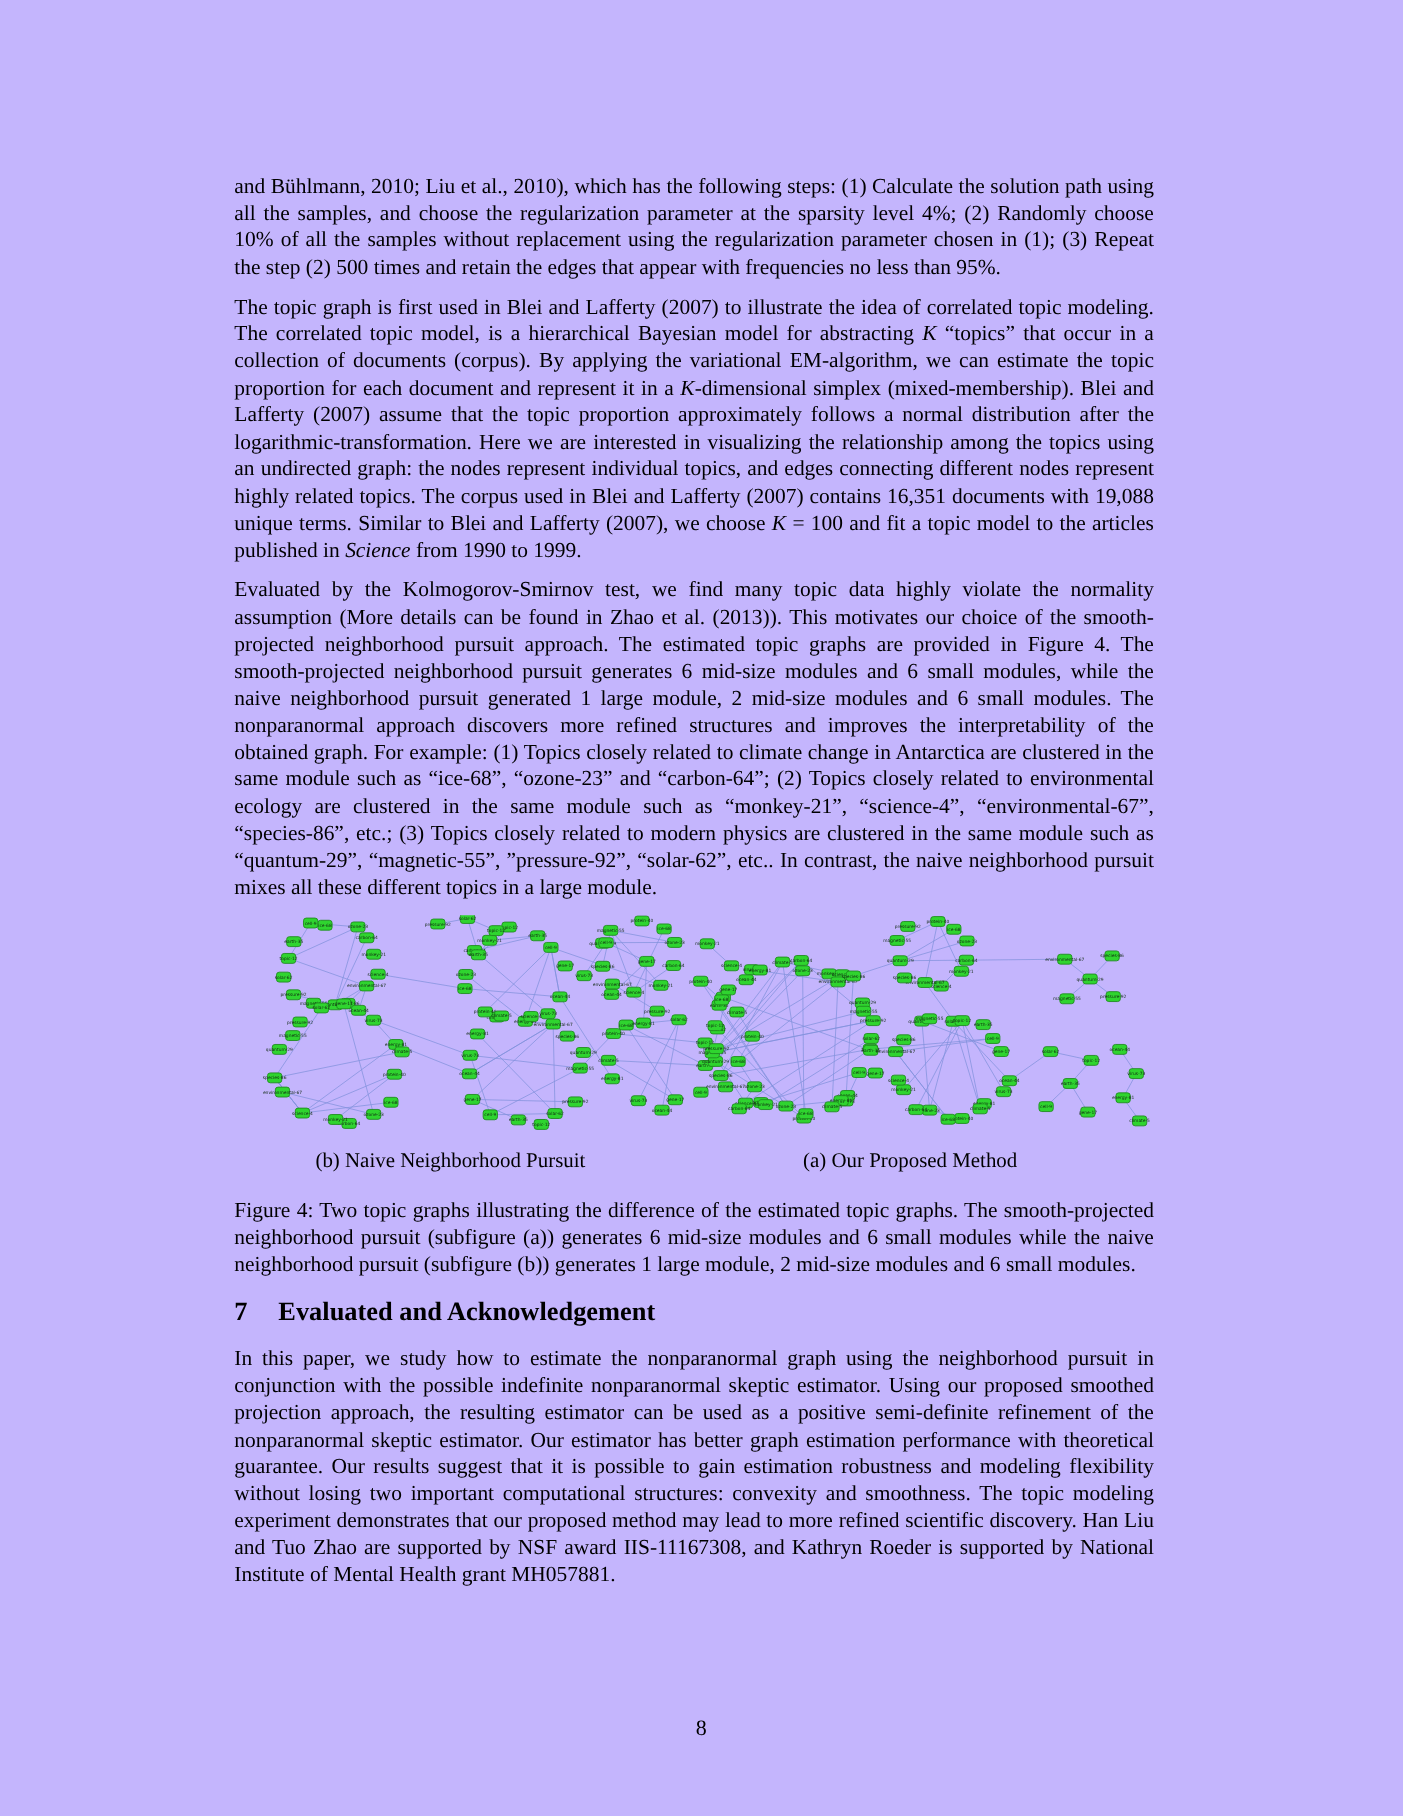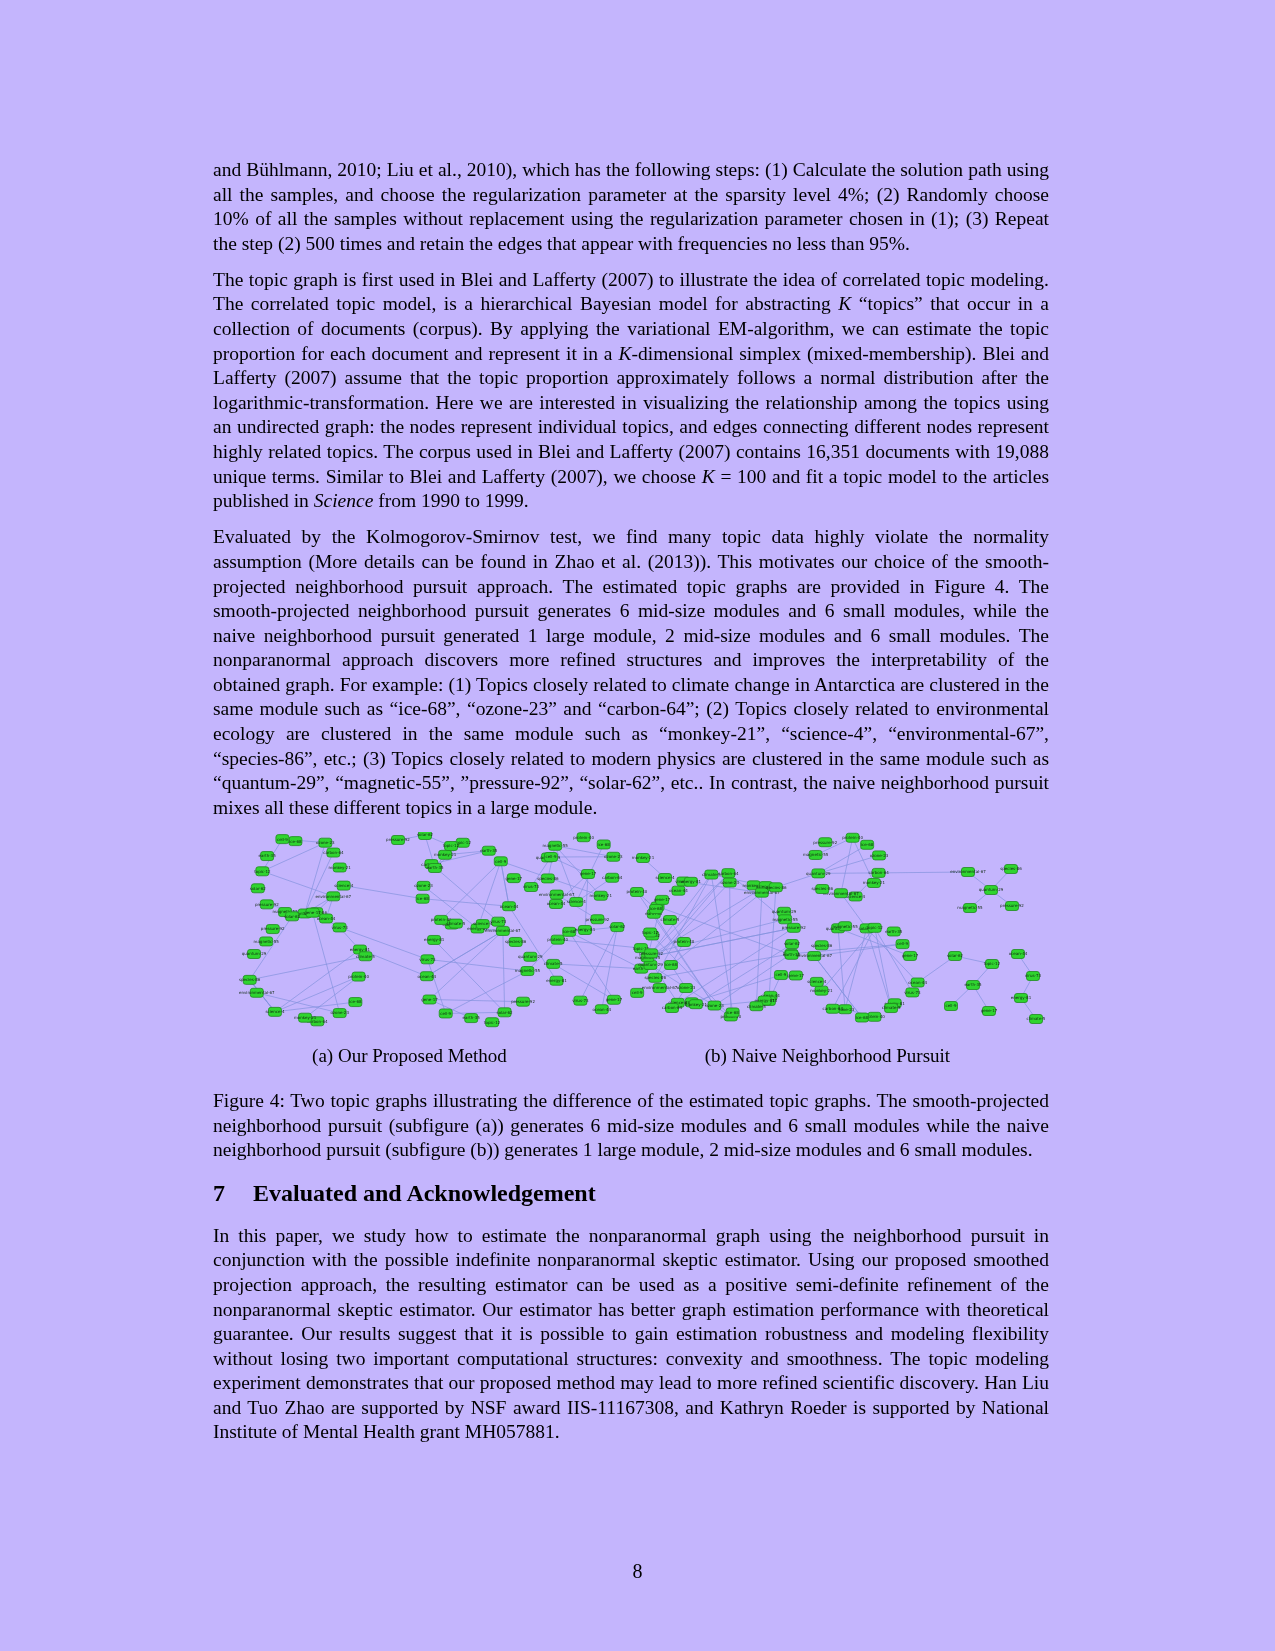--- a/index.html
+++ b/index.html
@@ -538,22 +538,22 @@
             <text x="808" y="167.4" text-anchor="middle" font-size="4" fill="#102a12" font-family="&quot;DejaVu Sans&quot;, sans-serif">energy-81</text>
             <rect x="816.5" y="182.5" width="13" height="9" rx="2.5" fill="#2fd42f" stroke="#1f8c1f" stroke-width="0.8"></rect>
             <text x="823" y="188.4" text-anchor="middle" font-size="4" fill="#102a12" font-family="&quot;DejaVu Sans&quot;, sans-serif">climate-5</text>
             <rect x="417.5" y="55.5" width="13" height="9" rx="2.5" fill="#2fd42f" stroke="#1f8c1f" stroke-width="0.8"></rect>
             <text x="424" y="61.4" text-anchor="middle" font-size="4" fill="#102a12" font-family="&quot;DejaVu Sans&quot;, sans-serif">protein-40</text>
             <rect x="436.5" y="72.5" width="13" height="9" rx="2.5" fill="#2fd42f" stroke="#1f8c1f" stroke-width="0.8"></rect>
             <text x="443" y="78.4" text-anchor="middle" font-size="4" fill="#102a12" font-family="&quot;DejaVu Sans&quot;, sans-serif">ice-68</text>
           </g>
         </svg>
       <div class="subcaps">
+        <div>(b) Naive Neighborhood Pursuit</div>
         <div>(a) Our Proposed Method</div>
-        <div>(b) Naive Neighborhood Pursuit</div>
       </div>
     </figure>
 
     <p class="body caption">Figure 4: Two topic graphs illustrating the difference of the estimated topic graphs. The smooth-projected neighborhood pursuit (subfigure (a)) generates 6 mid-size modules and 6 small modules while the naive neighborhood pursuit (subfigure (b)) generates 1 large module, 2 mid-size modules and 6 small modules.</p>
 
     <h2 class="sec"><span class="num">7</span><span>Evaluated and Acknowledgement</span></h2>
 
     <p class="body">In this paper, we study how to estimate the nonparanormal graph using the neighborhood pursuit in conjunction with the possible indefinite nonparanormal skeptic estimator. Using our proposed smoothed projection approach, the resulting estimator can be used as a positive semi-definite refinement of the nonparanormal skeptic estimator. Our estimator has better graph estimation performance with theoretical guarantee. Our results suggest that it is possible to gain estimation robustness and modeling flexibility without losing two important computational structures: convexity and smoothness. The topic modeling experiment demonstrates that our proposed method may lead to more refined scientific discovery. Han Liu and Tuo Zhao are supported by NSF award IIS-11167308, and Kathryn Roeder is supported by National Institute of Mental Health grant MH057881.</p>
   </div>
 

